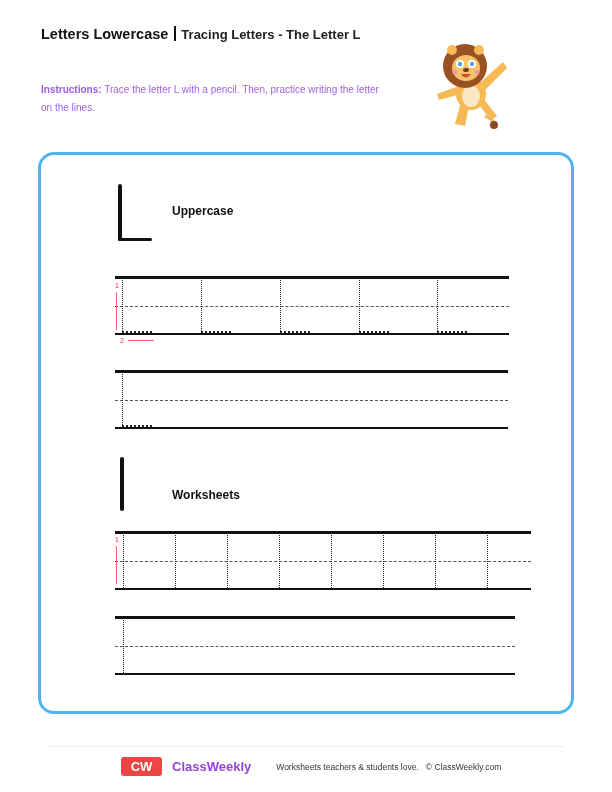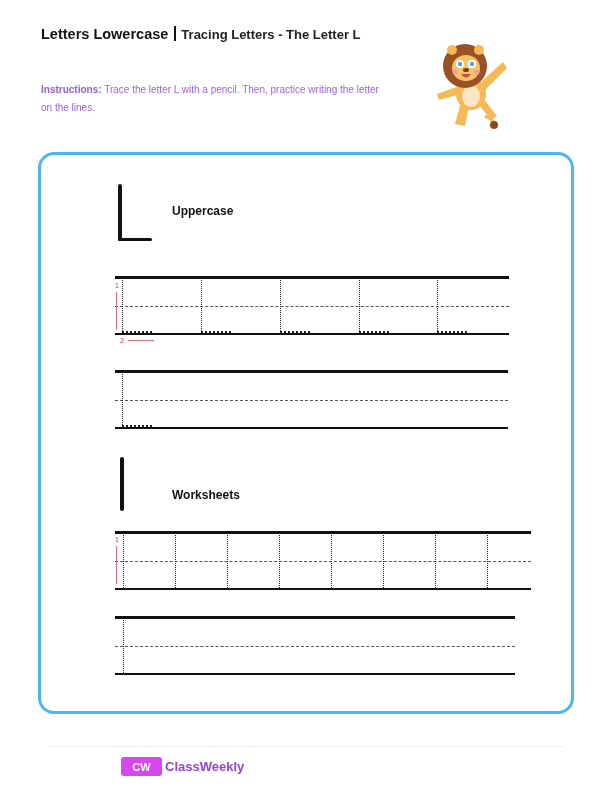--- a/index.html
+++ b/index.html
@@ -27,22 +27,22 @@
   .row .mid { position:absolute; left:0; right:0; top:50%; height:0; border-top:1.5px dashed #555; }
   .row .guide { position:absolute; top:2px; bottom:2px; width:0; border-left:1.5px dotted #222; }
   .row .foot { position:absolute; bottom:2px; height:0; width:30px; border-top:2px dotted #222; }
 
   .arrow-v { position:absolute; width:1px; background:#ea6b7a; }
   .arrow-h { position:absolute; height:1px; background:#ea6b7a; }
   .num { position:absolute; font-size:7px; color:#e0303c; line-height:7px; }
 
   .footer-line { left:48px; top:746px; width:516px; height:1px; background:#eeeeee; }
   .footer { left:121px; top:757px; display:flex; align-items:center; white-space:nowrap; }
-  .logo-box { width:41px; height:19px; border-radius:3px; background:#d946ef; color:#fff; font-size:11px; font-weight:bold; display:flex; align-items:center; justify-content:center; }
-  .brand { font-size:13px; font-weight:bold; color:#9245dc; margin-left:3px; }
+  .logo-box { width:41px; height:19px; border-radius:3px; background:#ef4444; color:#fff; font-size:13px; font-weight:bold; display:flex; align-items:center; justify-content:center; }
+  .brand { font-size:13px; font-weight:bold; color:#9245dc; margin-left:10px; }
   .tagline { font-size:8.5px; color:#333; margin-left:25px; }
 </style>
 </head>
 <body>
 
 <div class="abs header">
   <span class="title">Letters Lowercase</span><span class="sep"></span><span class="subtitle">Tracing Letters - The Letter L</span>
 </div>
 
 <div class="abs instructions">
@@ -139,13 +139,14 @@
   <div class="top"></div>
   <div class="mid"></div>
   <div class="bot"></div>
   <div class="guide" style="left:8px;"></div>
 </div>
 
 <div class="abs footer-line"></div>
 <div class="abs footer">
   <div class="logo-box">CW</div>
   <span class="brand">ClassWeekly</span>
+  <span class="tagline" style="white-space:pre;">Worksheets teachers &amp; students love.   © ClassWeekly.com</span>
 </div>
 
 </body></html>

